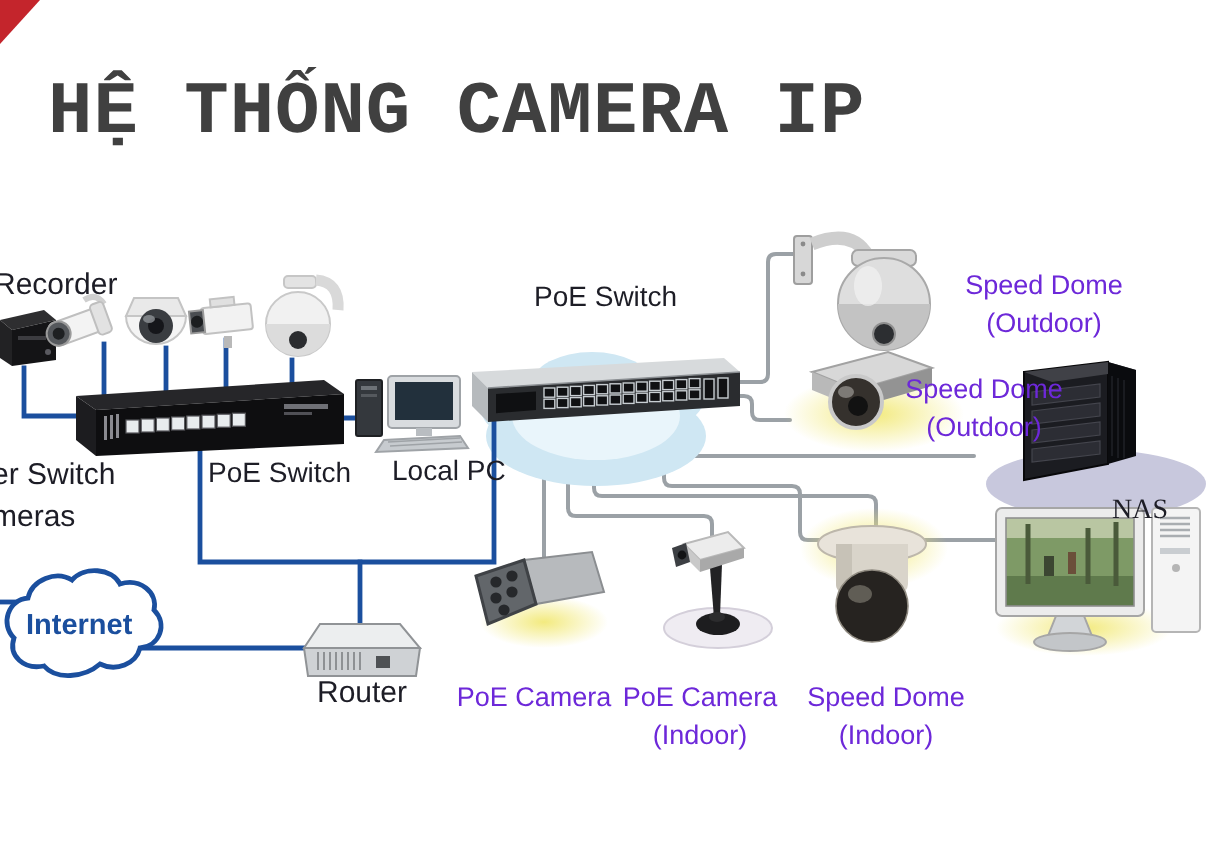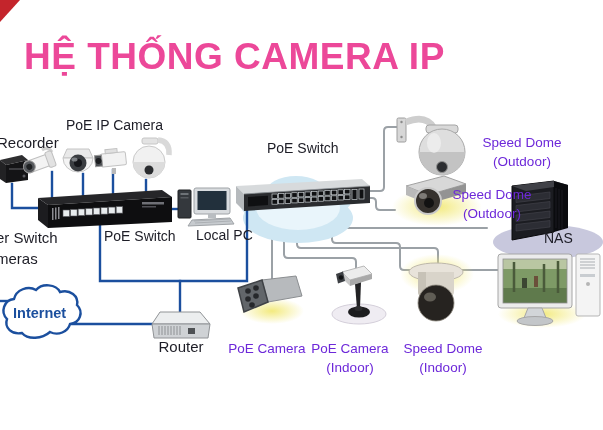--- a/index.html
+++ b/index.html
@@ -1,21 +1,21 @@
 <!DOCTYPE html>
 <html><head>
 <meta charset="utf-8">
 <style>
   html,body{margin:0;padding:0;background:#fff;}
   #stage{position:relative;width:603px;height:430px;background:#ffffff;overflow:hidden;
          font-family:"Liberation Sans",sans-serif;color:#1d1d26;}
   .corner{position:absolute;left:0;top:0;width:0;height:0;
           border-top:22px solid #c4252c;border-right:20px solid transparent;z-index:4;}
-  .title{position:absolute;left:24px;top:36px;font-family:Liberation Sans, sans-serif;
-         font-weight:bold;font-size:37px;letter-spacing:.5px;color:#ec4899;z-index:4;white-space:nowrap;}
+  .title{position:absolute;left:24px;top:36px;font-family:Liberation Mono, monospace;
+         font-weight:bold;font-size:37px;letter-spacing:.5px;color:#404040;z-index:4;white-space:nowrap;}
   .lbl{position:absolute;font-size:14px;color:#1d1d26;z-index:4;white-space:nowrap;}
   .lbl2{position:absolute;font-size:13.5px;color:#6d28d9;z-index:4;text-align:center;line-height:1.42;}
   .lbl2 span{display:block;}
   .internet-lbl{position:absolute;font-size:14.5px;font-weight:bold;color:#1b4f9e;z-index:4;}
   .glow{position:absolute;border-radius:50%;z-index:1;
         background:radial-gradient(closest-side,rgba(242,233,120,.95),rgba(242,233,120,0));}
   .dev{position:absolute;z-index:2;}
   svg{display:block;}
 </style>
 </head>
@@ -268,29 +268,28 @@
     <rect x="11" y="40" width="64" height="15" fill="#5f7a4c"></rect>
     <path d="M22,14 v30 M52,16 v28 M66,13 v32" stroke="#4a5a3a" stroke-width="2.5"></path>
     <rect x="30" y="30" width="5" height="10" fill="#3c4632"></rect>
     <rect x="42" y="28" width="4" height="11" fill="#6b4f3a"></rect>
     <rect x="11" y="11" width="64" height="44" fill="none" stroke="#8f8f8f" stroke-width=".8"></rect>
     <polygon points="36,60 50,60 54,70 32,70" fill="#d2d5d8" stroke="#a6a6a6"></polygon>
     <ellipse cx="43" cy="73" rx="18" ry="4.5" fill="#c3c6c9" stroke="#a6a6a6"></ellipse>
   </svg>
 
   <div class="lbl" style="left:-3px;top:134px;font-size:15px;">Recorder</div>
-  <div class="lbl" style="left:66px;top:117px;">PoE IP Camera</div>
   <div class="lbl" style="left:104px;top:228px;">PoE Switch</div>
   <div class="lbl" style="left:196px;top:227px;">Local PC</div>
   <div class="lbl" style="left:-4px;top:229px;font-size:15px;">er Switch</div>
   <div class="lbl" style="left:-4px;top:250px;font-size:15px;">meras</div>
   <div class="lbl" style="left:267px;top:140px;">PoE Switch</div>
   <div class="internet-lbl" style="left:13px;top:305px;">Internet</div>
   <div class="lbl" style="left:151px;top:338px;width:60px;text-align:center;font-size:15px;">Router</div>
-  <div class="lbl" style="left:544px;top:230px;width:40px;text-align:left;">NAS</div>
+  <div class="lbl" style="left:544px;top:248px;width:40px;text-align:right;font-family:Liberation Serif, serif;">NAS</div>
 
   <div class="lbl2" style="left:478px;top:133px;width:88px;">
     <span>Speed Dome</span>
     <span>(Outdoor)</span>
   </div>
   <div class="lbl2" style="left:448px;top:185px;width:88px;">
     <span>Speed Dome</span>
     <span>(Outdoor)</span>
   </div>
   <div class="lbl2" style="left:221px;top:339px;width:92px;">

